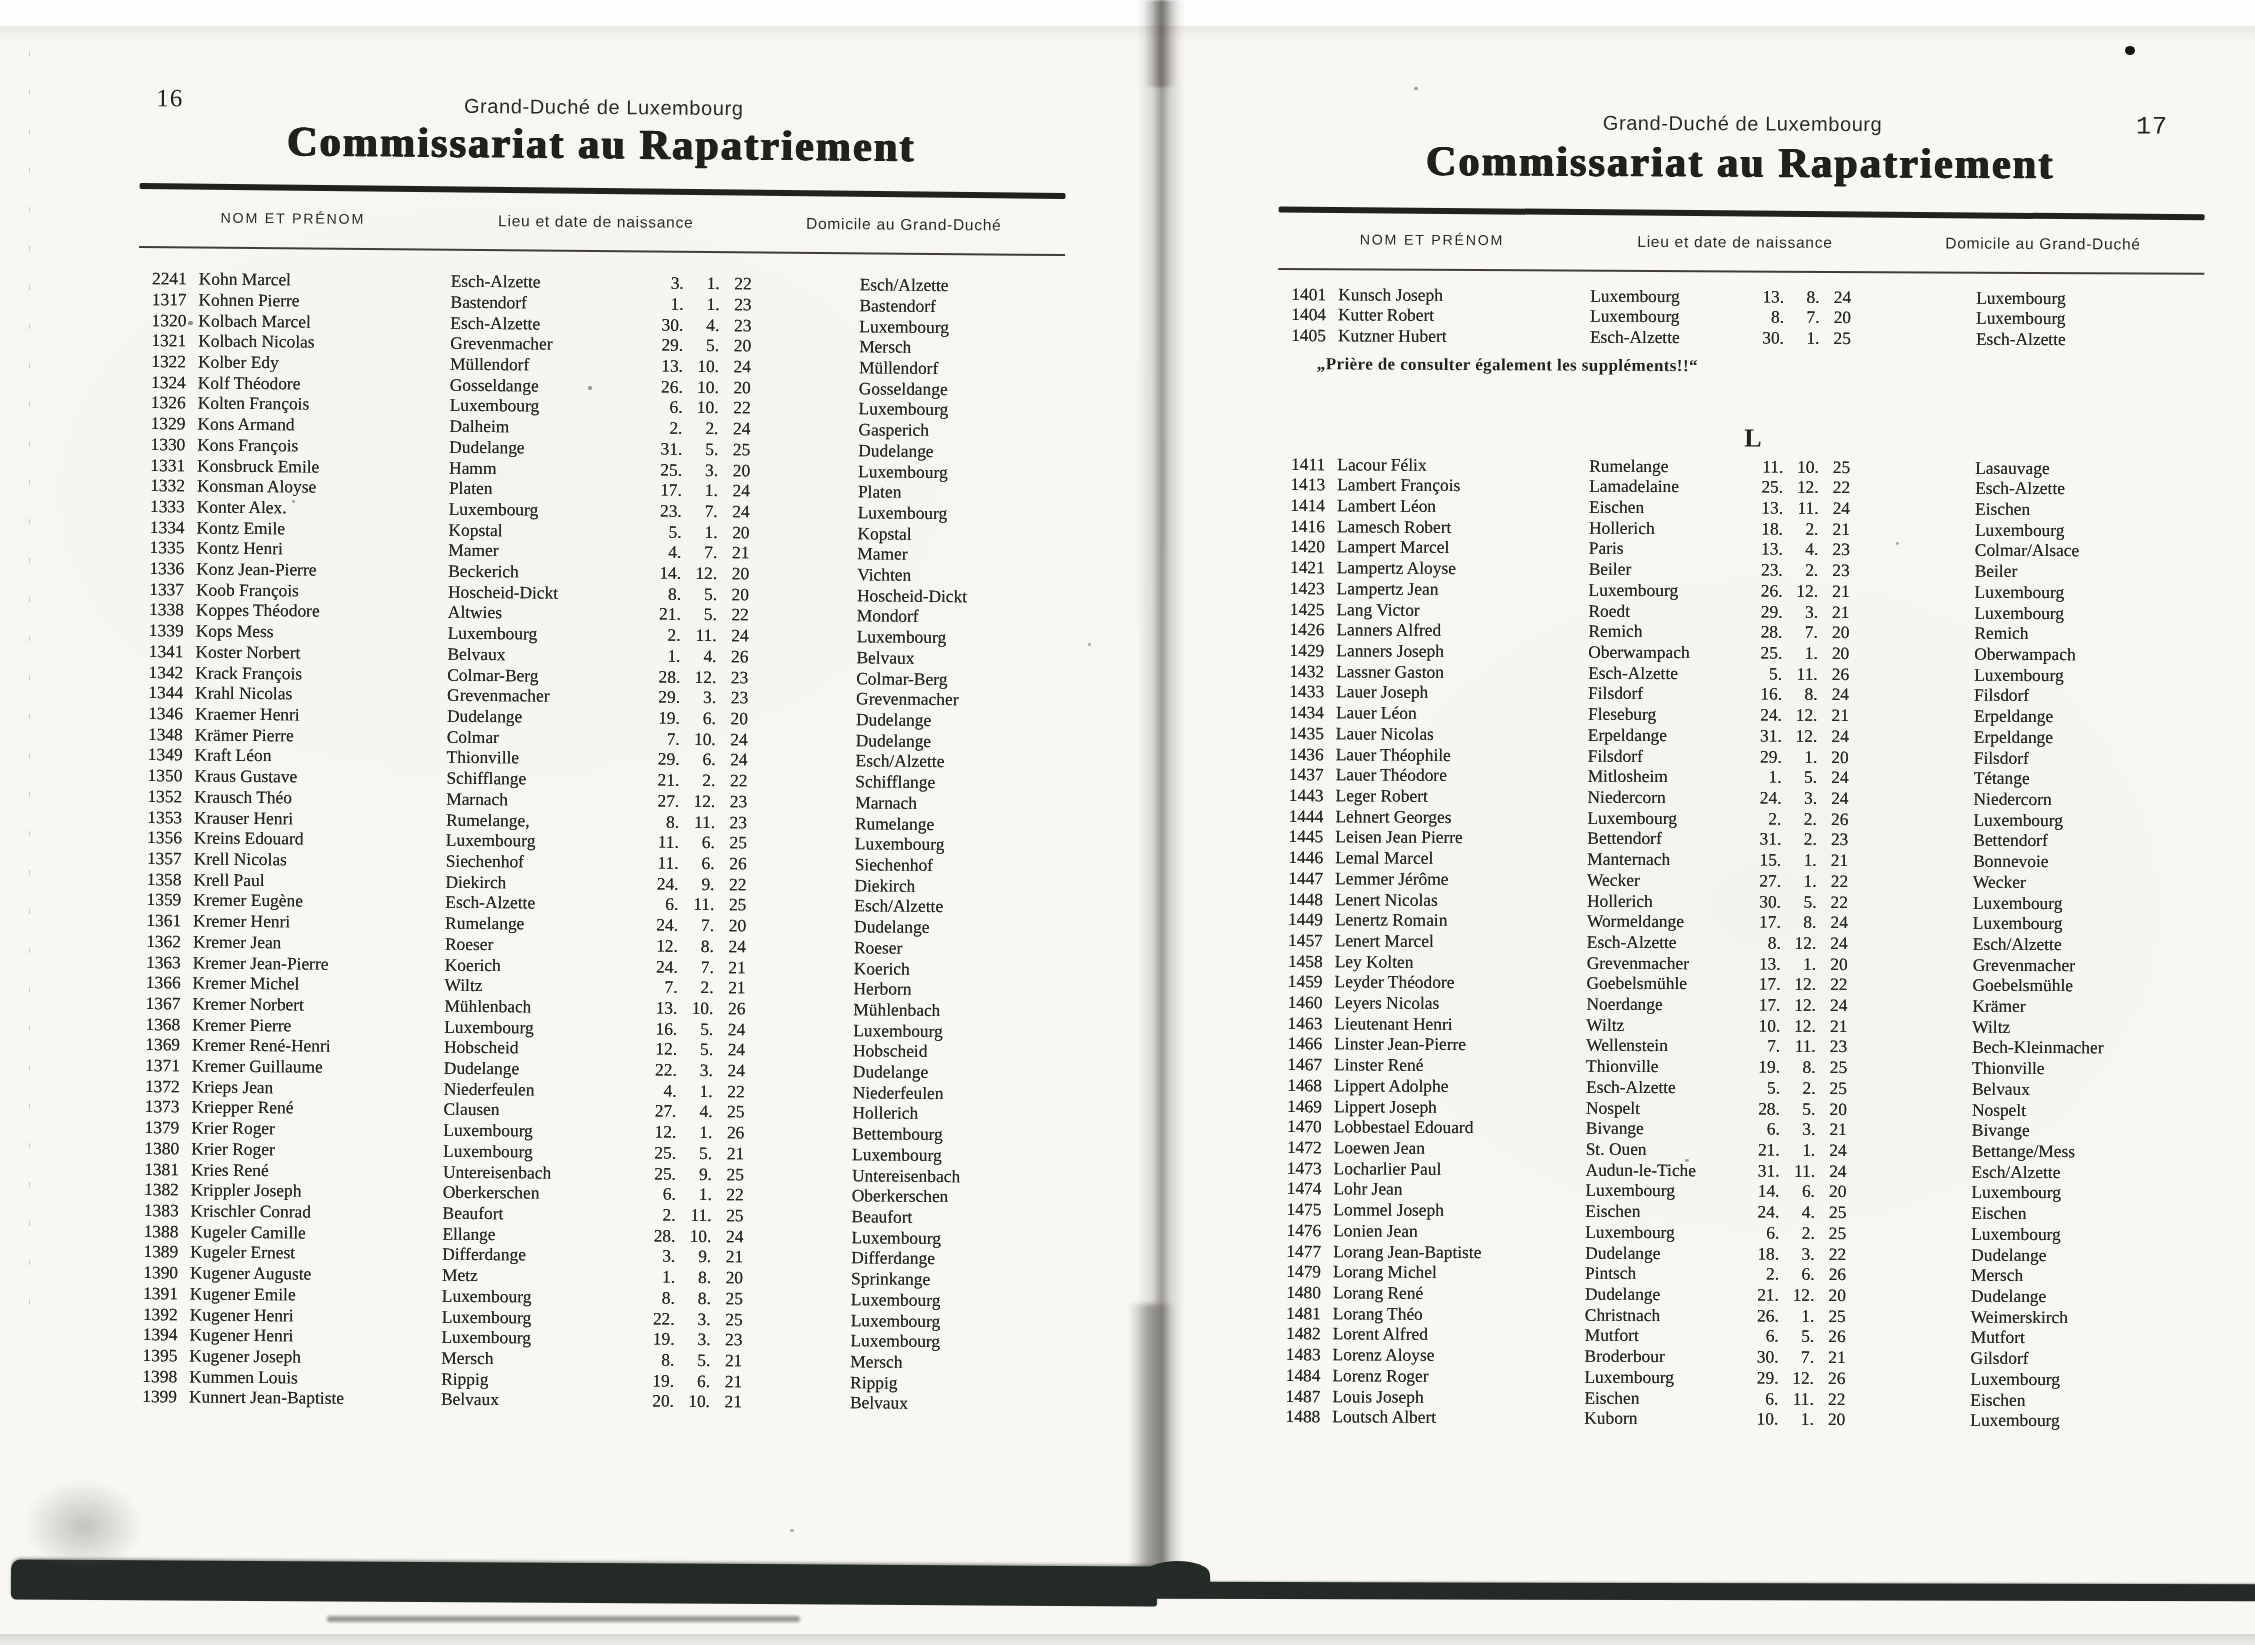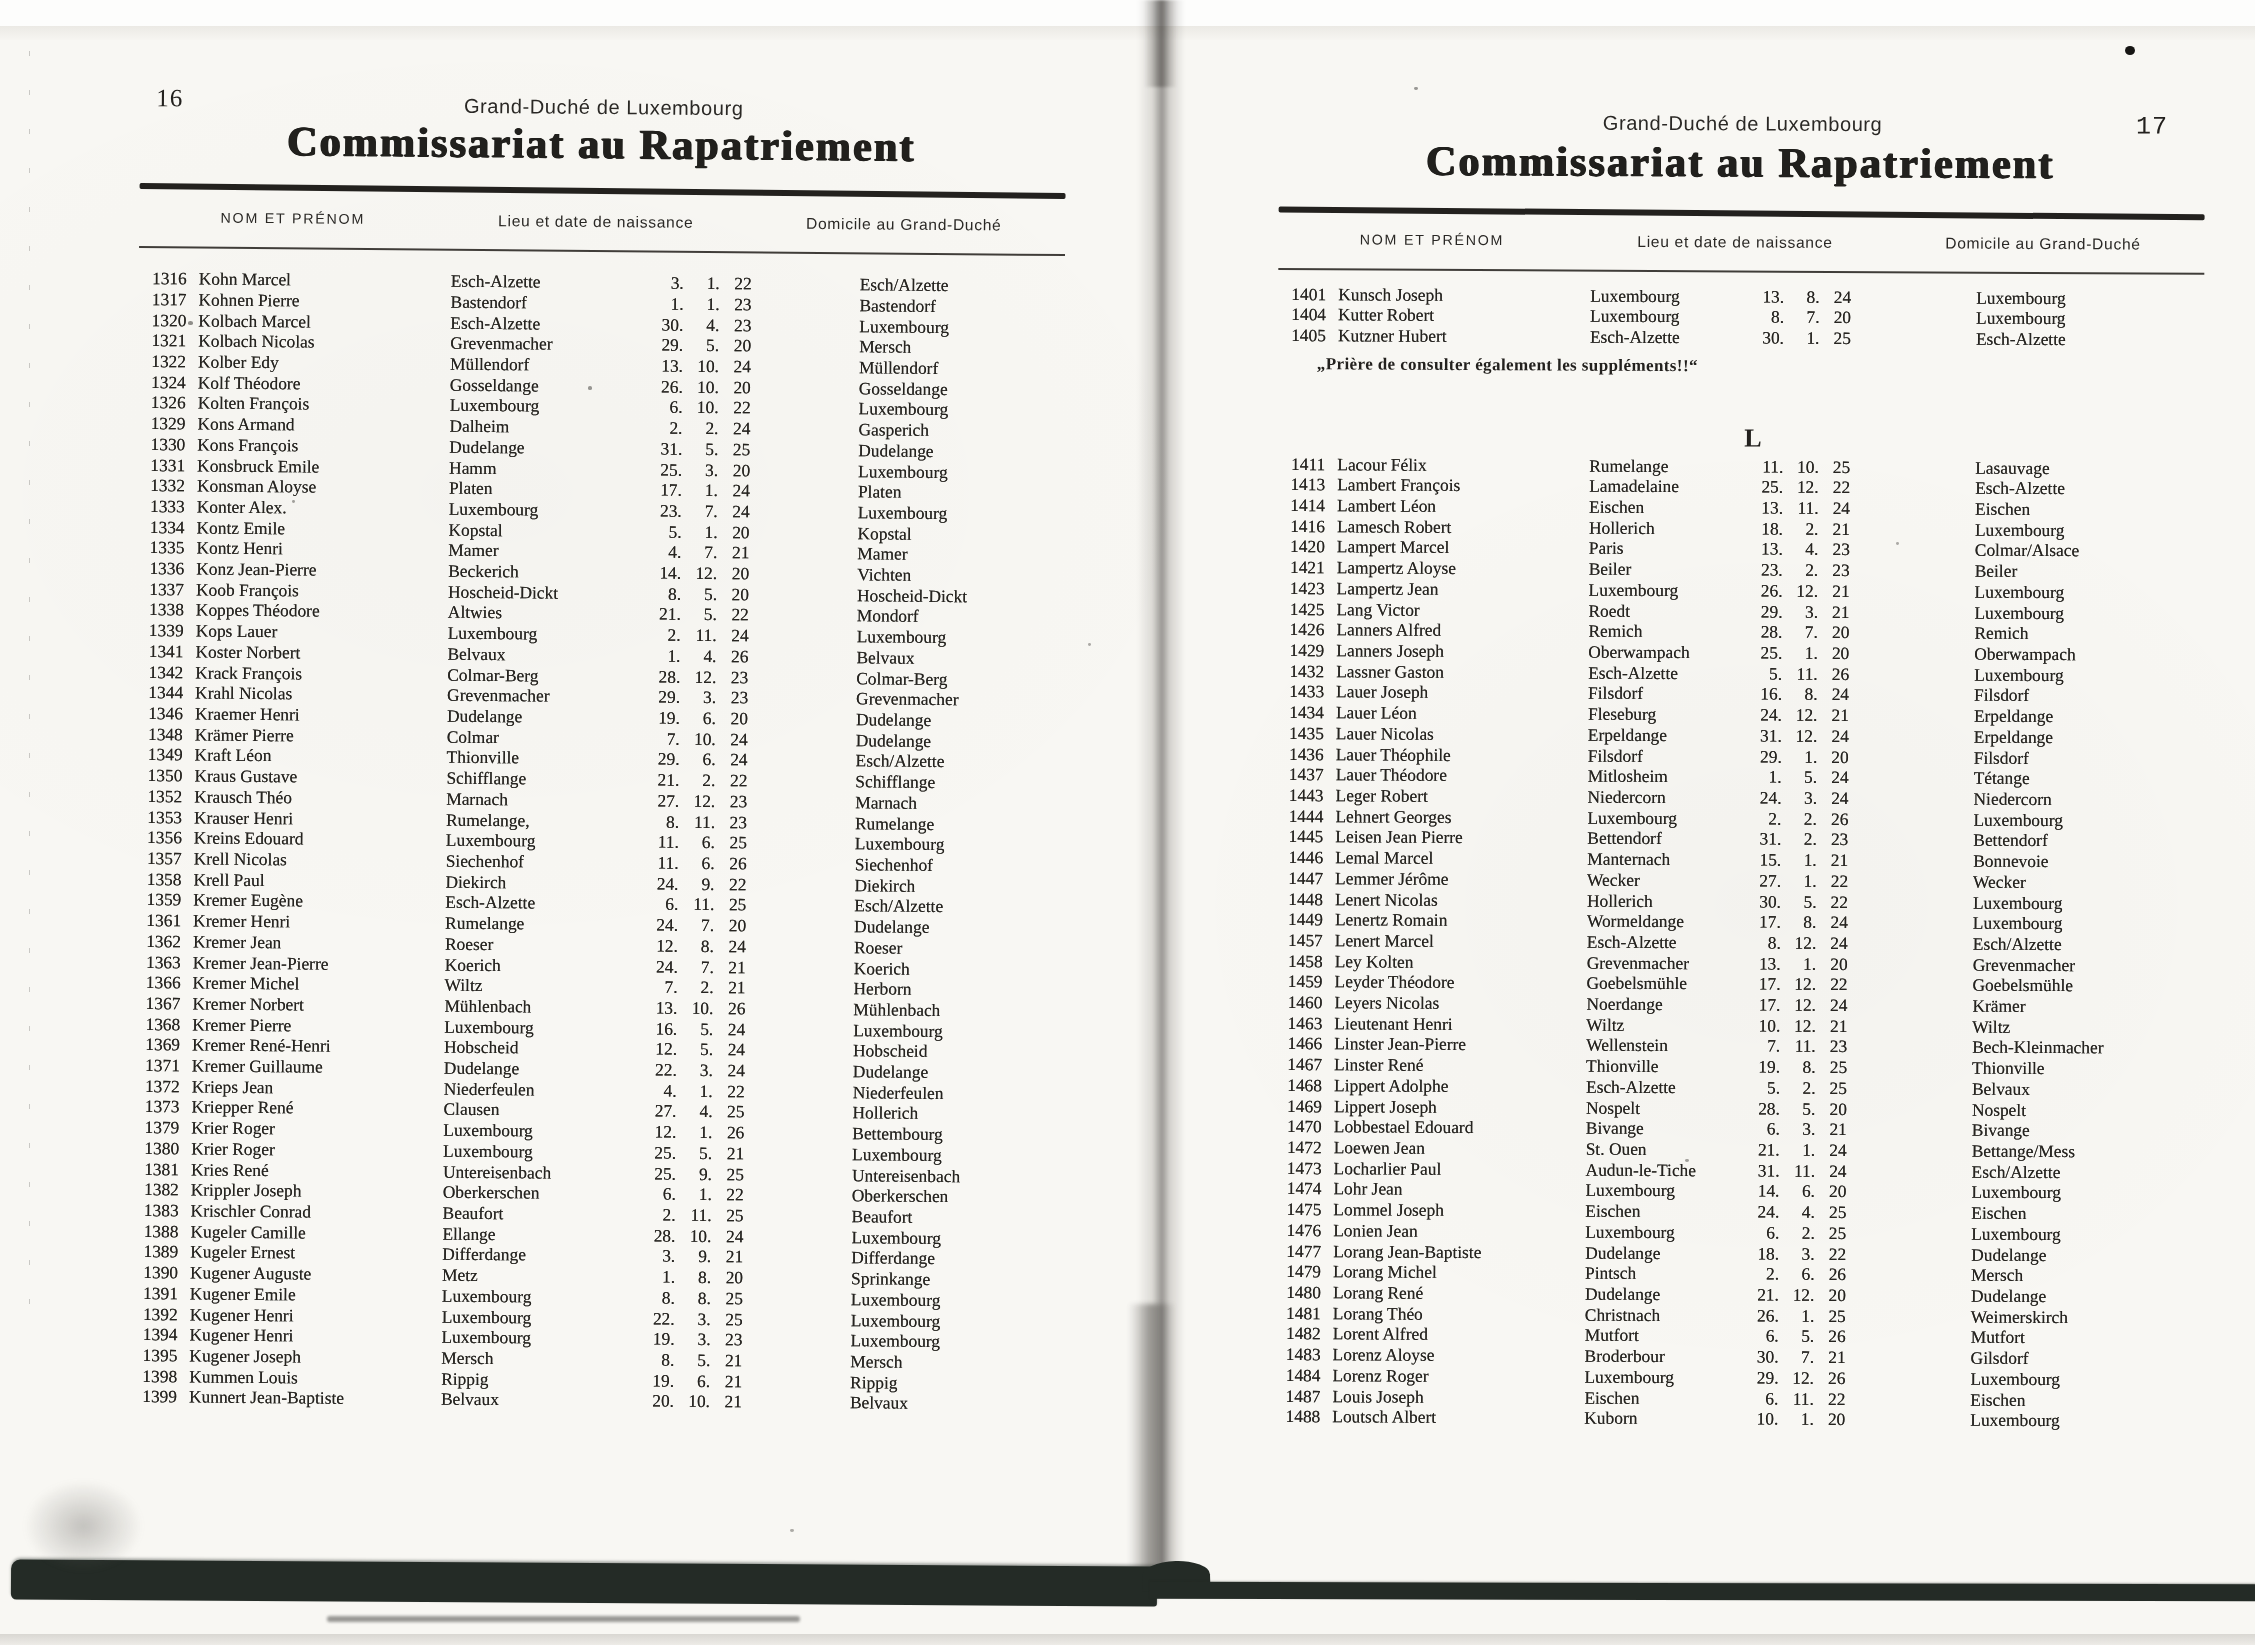--- a/index.html
+++ b/index.html
@@ -120,21 +120,21 @@
       <div class="pgnum">16</div>
       <div class="letterhead">Grand-Duché de Luxembourg</div>
       <h1 class="title">Commissariat au Rapatriement</h1>
       <div class="rule thick"></div>
       <div class="colhead h-name">NOM ET PRÉNOM</div>
       <div class="colhead h-birth">Lieu et date de naissance</div>
       <div class="colhead h-dom">Domicile au Grand-Duché</div>
       <div class="rule thin"></div>
       <div class="rows">
           <div class="trow" style="top: 268px;">
-            <span class="c-no">1316</span>
+            <span class="c-no">2241</span>
             <span class="c-name">Kohn Marcel</span>
             <span class="c-place">Esch-Alzette</span>
             <span class="c-d">3.</span>
             <span class="c-m">1.</span>
             <span class="c-y">22</span>
             <span class="c-dom">Esch/Alzette</span>
           </div>
           <div class="trow" style="top: 289px;">
             <span class="c-no">1317</span>
             <span class="c-name">Kohnen Pierre</span>
@@ -274,21 +274,21 @@
             <span class="c-no">1338</span>
             <span class="c-name">Koppes Théodore</span>
             <span class="c-place">Altwies</span>
             <span class="c-d">21.</span>
             <span class="c-m">5.</span>
             <span class="c-y">22</span>
             <span class="c-dom">Mondorf</span>
           </div>
           <div class="trow" style="top: 620px;">
             <span class="c-no">1339</span>
-            <span class="c-name">Kops Lauer</span>
+            <span class="c-name">Kops Mess</span>
             <span class="c-place">Luxembourg</span>
             <span class="c-d">2.</span>
             <span class="c-m">11.</span>
             <span class="c-y">24</span>
             <span class="c-dom">Luxembourg</span>
           </div>
           <div class="trow" style="top: 641px;">
             <span class="c-no">1341</span>
             <span class="c-name">Koster Norbert</span>
             <span class="c-place">Belvaux</span>

